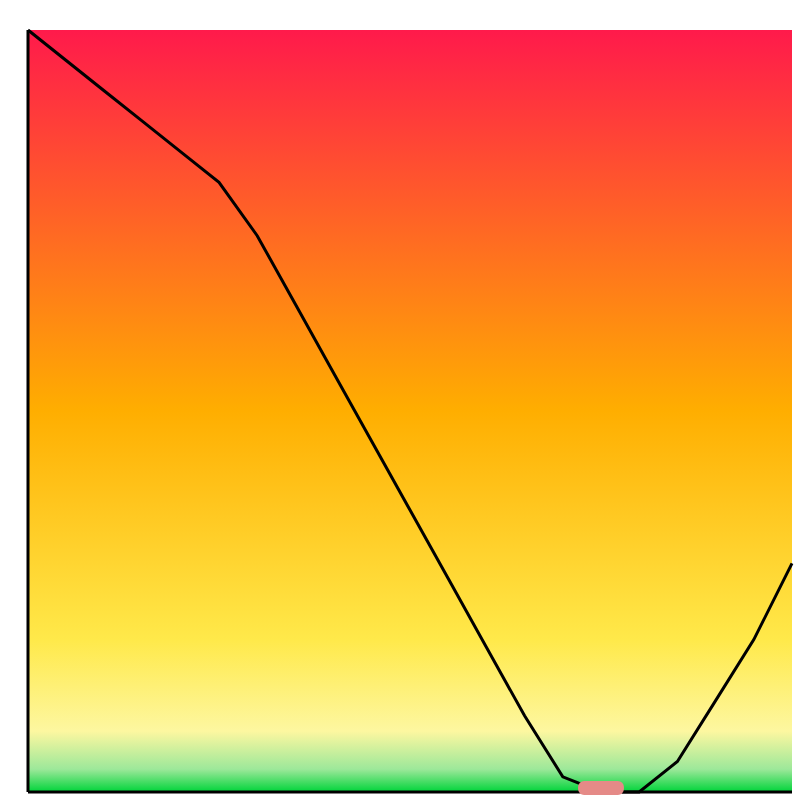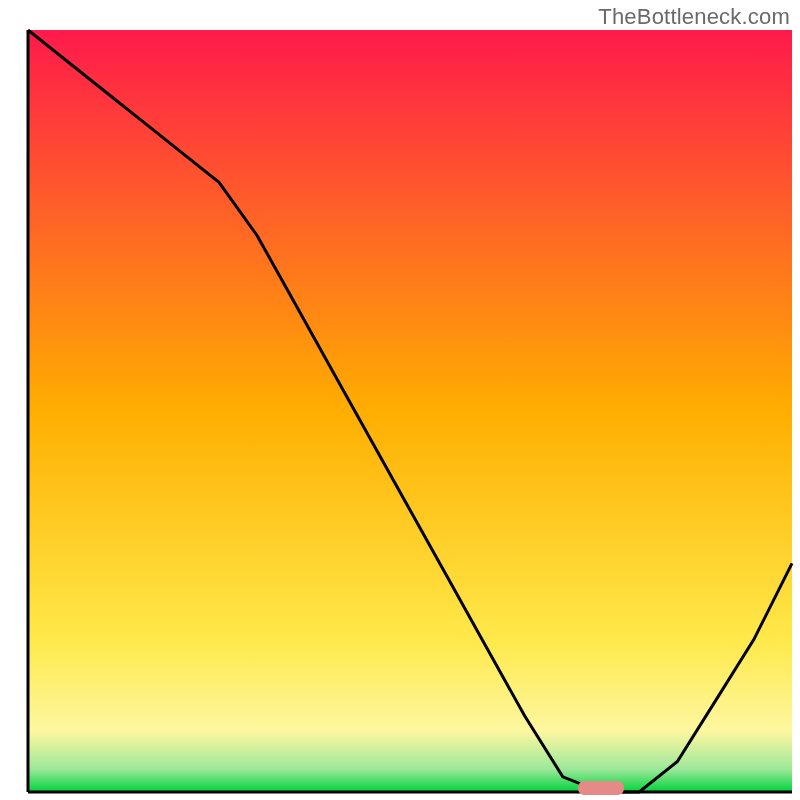--- a/index.html
+++ b/index.html
@@ -27,21 +27,20 @@
   svg {
     position: absolute;
     top: 0;
     left: 0;
   }
 </style>
 </head>
 <body>
 
 <div class="container">
-  <div class="watermark">TheBottleneck.com</div>
 
   <svg id="chart-svg" width="800" height="800" viewBox="0 0 800 800">
     <defs>
       <linearGradient id="bg-grad" x1="0" y1="0" x2="0" y2="1">
           <stop offset="0%" stop-color="#ff1a4b"></stop>
           <stop offset="50%" stop-color="#ffae00"></stop>
           <stop offset="80%" stop-color="#ffe94a"></stop>
           <stop offset="92%" stop-color="#fdf7a0"></stop>
           <stop offset="97%" stop-color="#9de89a"></stop>
           <stop offset="100%" stop-color="#00d43a"></stop>

